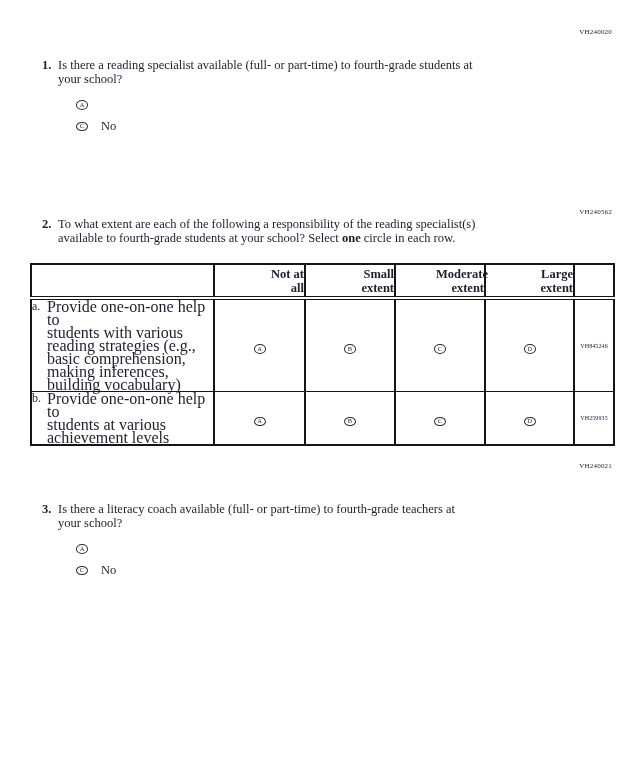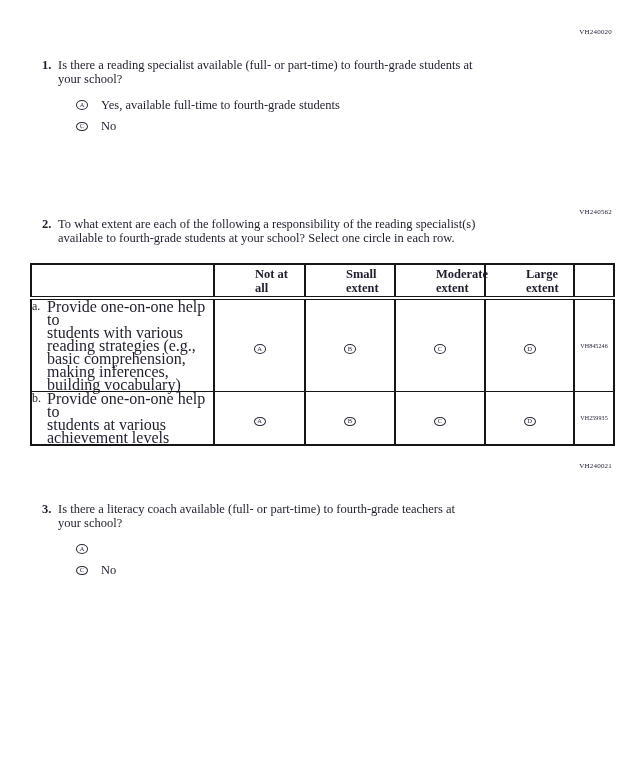--- a/index.html
+++ b/index.html
@@ -31,21 +31,21 @@
     width: 16px;
     flex: 0 0 16px;
     font-size: 12.5px;
     line-height: 14px;
   }
   .q-text {
     font-size: 12.5px;
     line-height: 14px;
     white-space: pre-line;
   }
-  .q-text b { font-weight: normal; }
+  .q-text b { font-weight: bold; }
 
   .options { margin-top: 8px; padding-left: 18px; }
   .option { display: flex; align-items: center; height: 21.5px; }
 
   .bubble {
     display: inline-flex;
     width: 12px; height: 9.5px;
     border: 1px solid #2c2c3e;
     border-radius: 50%;
     align-items: center;
@@ -82,21 +82,21 @@
     border-bottom: 1px solid #161616;
     padding: 0;
     box-sizing: border-box;
   }
   .resp-table tr.hdr th {
     border-top: 2px solid #161616;
     border-bottom: 4px double #161616;
     font-size: 12.5px;
     line-height: 14px;
     font-weight: bold;
-    text-align: left;
+    text-align: right;
     vertical-align: middle;
     height: 34px;
     white-space: pre-line;
     padding-left: 40px;
   }
   .resp-table tr.last td { border-bottom: 2px solid #161616; }
   .row-label-cell {
     vertical-align: top;
     padding: 2px 3px 2px 4px;
   }
@@ -133,21 +133,20 @@
     <div class="q-head">
       <span class="q-num">1.</span>
       <div class="q-text">Is there a reading specialist available (full- or part-time) to fourth-grade students at
 your school?</div>
     </div>
     <div class="options" style="margin-left:16px;">
       <div class="option">
         <span class="bubble">
             <span class="bubble-letter">A</span>
           </span>
-        <span class="option-label">Yes, available full-time to fourth-grade students</span>
       </div>
       <div class="option">
         <span class="bubble">
             <span class="bubble-letter">C</span>
           </span>
         <span class="option-label">No</span>
       </div>
     </div>
   </div>
 

